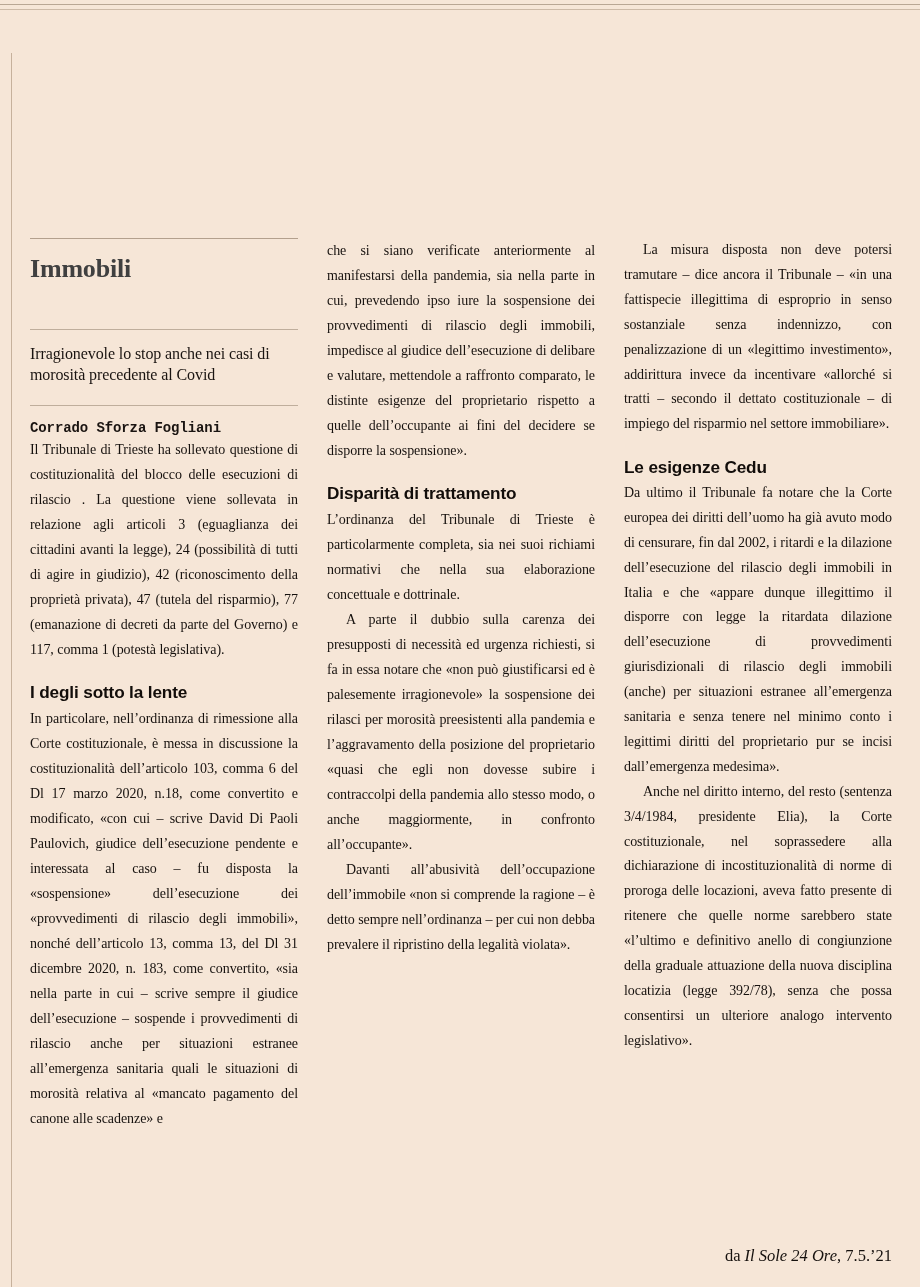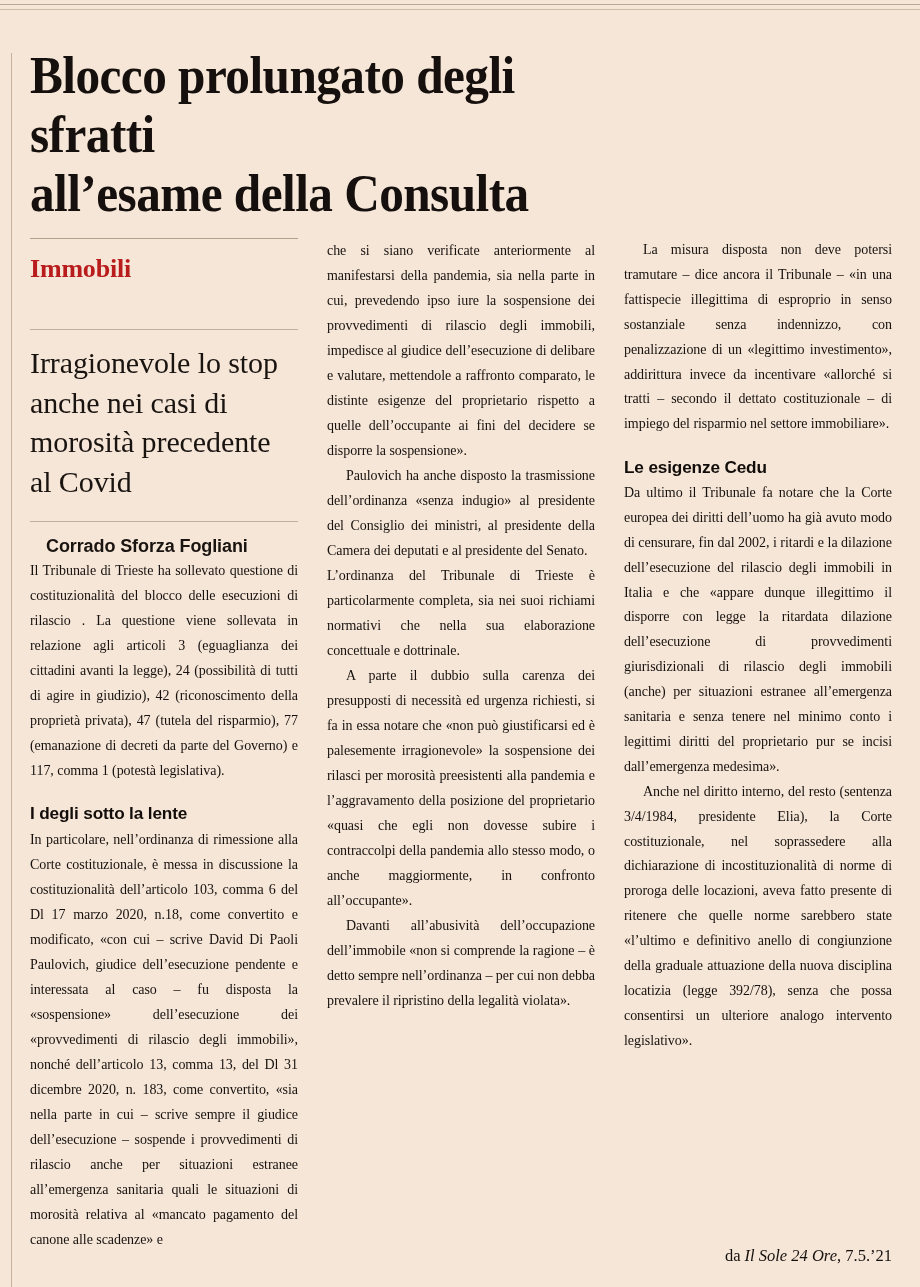--- a/index.html
+++ b/index.html
@@ -91,44 +91,44 @@
     background: #b3a08d;
     width: 100%;
   }
   .rule.thin { background: #bfae9c; }
 
   .kicker {
     font-family: "Liberation Serif", serif;
     font-weight: 700;
     font-size: 26px;
     line-height: 1;
-    color: #b91c1c;
+    color: #404040;
     margin: 17px 0 0 0;
     letter-spacing: -0.2px;
   }
 
   .kicker-gap { height: 47px; }
 
   .subtitle {
     font-family: "Liberation Serif", serif;
     font-weight: 400;
-    font-size: 30px;
+    font-size: 16px;
     line-height: 1.32;
     color: #1a1411;
     margin: 13px 0 0 0;
     letter-spacing: -0.1px;
   }
   .subtitle-gap { height: 20px; }
 
   .byline {
-    font-family: Liberation Sans, sans-serif;
-    font-weight: 700;
-    font-size: 18px;
+    font-family: Liberation Mono, monospace;
+    font-weight: 700;
+    font-size: 14px;
     line-height: 1.2;
-    margin: 14px 0 0 16px;
+    margin: 14px 0 0 0;
     letter-spacing: -0.1px;
   }
 
   
   p.body {
     margin: 0;
     font-family: "Liberation Serif", serif;
     font-size: 14px;
     line-height: 25.0px;
     text-align: justify;
@@ -166,26 +166,20 @@
 </style>
 </head>
 <body>
 
 <div class="page">
 
   <div class="top-rule-outer"></div>
   <div class="top-rule-inner"></div>
   <div class="left-rule"></div>
 
-  <div class="content">
-    <h1 class="headline">
-      <span class="hl-line">Blocco prolungato degli sfratti</span>
-      <span class="hl-line">all’esame della Consulta</span>
-    </h1>
-  </div>
 
   <div class="columns">
 
     <div class="col col-1">
 
       <div class="rule"></div>
       <div class="kicker">Immobili</div>
       <div class="kicker-gap"></div>
       <div class="rule thin"></div>
 
@@ -196,22 +190,22 @@
       <div class="byline">Corrado Sforza Fogliani</div>
 
       <p class="body first">Il Tribunale di Trieste ha sollevato questione di costituzionalità del blocco delle esecuzioni di rilascio . La questione viene sollevata in relazione agli articoli 3 (eguaglianza dei cittadini avanti la legge), 24 (possibilità di tutti di agire in giudizio), 42 (riconoscimento della proprietà privata), 47 (tutela del risparmio), 77 (emanazione di decreti da parte del Governo) e 117, comma 1 (potestà legislativa).</p>
 
       <div class="subhead">I degli sotto la lente</div>
       <p class="body">In particolare, nell’ordinanza di rimessione alla Corte costituzionale, è messa in discussione la costituzionalità dell’articolo 103, comma 6 del Dl 17 marzo 2020, n.18, come convertito e modificato, «con cui – scrive David Di Paoli Paulovich, giudice dell’esecuzione pendente e interessata al caso – fu disposta la «sospensione» dell’esecuzione dei «provvedimenti di rilascio degli immobili», nonché dell’articolo 13, comma 13, del Dl 31 dicembre 2020, n. 183, come convertito, «sia nella parte in cui – scrive sempre il giudice dell’esecuzione – sospende i provvedimenti di rilascio anche per situazioni estranee all’emergenza sanitaria quali le situazioni di morosità relativa al «mancato pagamento del canone alle scadenze» e</p>
     </div>
 
     <div class="col col-2">
       <p class="body">che si siano verificate anteriormente al manifestarsi della pandemia, sia nella parte in cui, prevedendo ipso iure la sospensione dei provvedimenti di rilascio degli immobili, impedisce al giudice dell’esecuzione di delibare e valutare, mettendole a raffronto comparato, le distinte esigenze del proprietario rispetto a quelle dell’occupante ai fini del decidere se disporre la sospensione».</p>
-      <p class="body indent">Paulovich ha anche disposto la trasmissione dell’ordinanza «senza indugio» al presidente del Consiglio dei ministri, al presidente della Camera dei deputati e al presidente del Senato.</p>
-
+
+      <div class="subhead">Disparità di trattamento</div>
       <p class="body">L’ordinanza del Tribunale di Trieste è particolarmente completa, sia nei suoi richiami normativi che nella sua elaborazione concettuale e dottrinale.</p>
       <p class="body indent">A parte il dubbio sulla carenza dei presupposti di necessità ed urgenza richiesti, si fa in essa notare che «non può giustificarsi ed è palesemente irragionevole» la sospensione dei rilasci per morosità preesistenti alla pandemia e l’aggravamento della posizione del proprietario «quasi che egli non dovesse subire i contraccolpi della pandemia allo stesso modo, o anche maggiormente, in confronto all’occupante».</p>
       <p class="body indent">Davanti all’abusività dell’occupazione dell’immobile «non si comprende la ragione – è detto sempre nell’ordinanza – per cui non debba prevalere il ripristino della legalità violata».</p>
 
     </div>
 
     <div class="col col-3">
       <p class="body indent">La misura disposta non deve potersi tramutare – dice ancora il Tribunale – «in una fattispecie illegittima di esproprio in senso sostanziale senza indennizzo, con penalizzazione di un «legittimo investimento», addirittura invece da incentivare «allorché si tratti – secondo il dettato costituzionale – di impiego del risparmio nel settore immobiliare».</p>
 
       <div class="subhead">Le esigenze Cedu</div>

